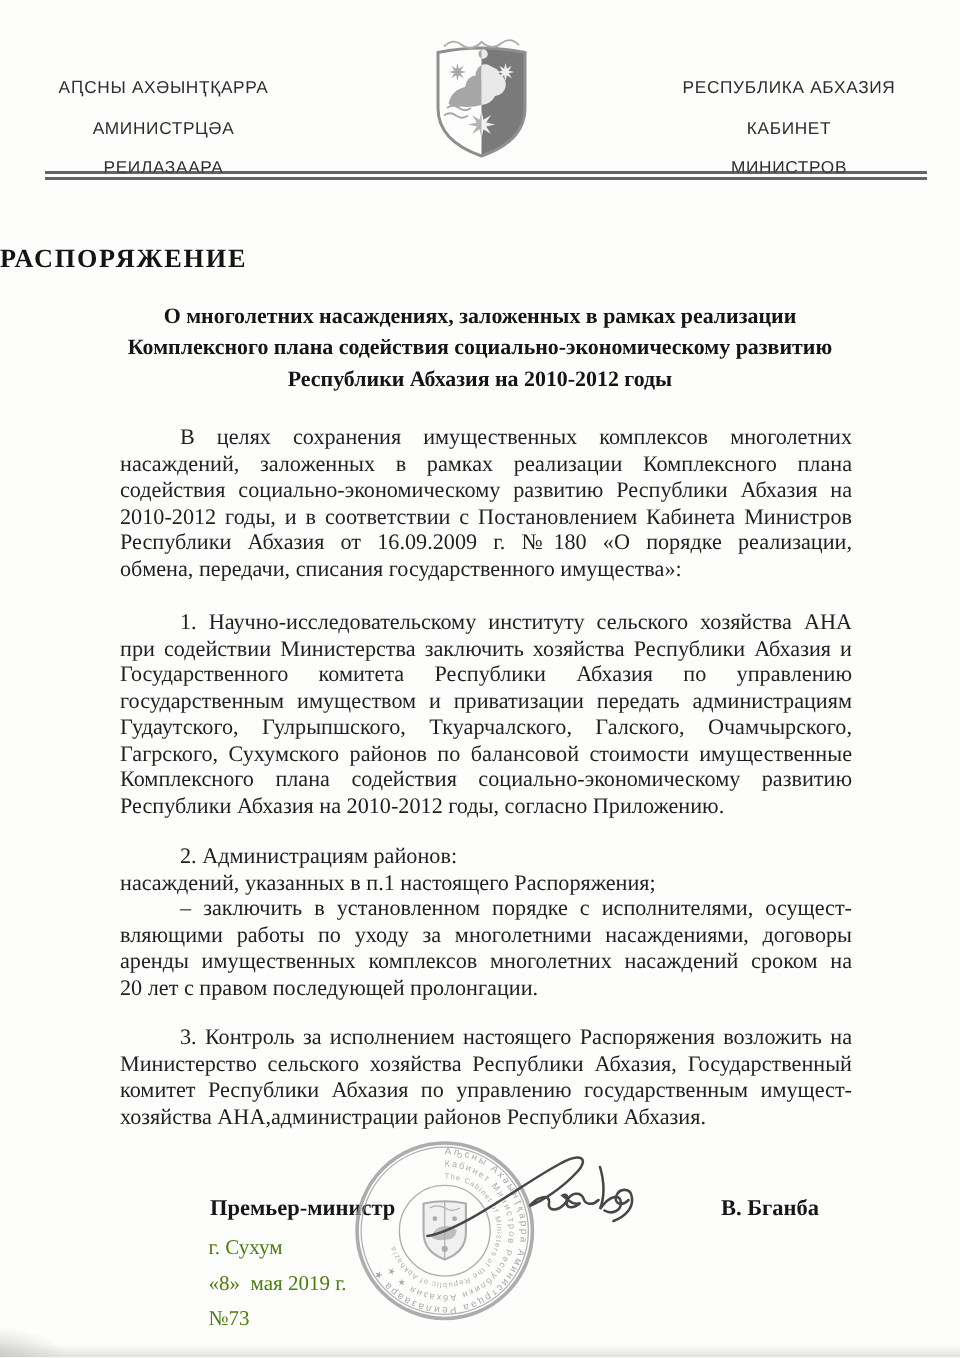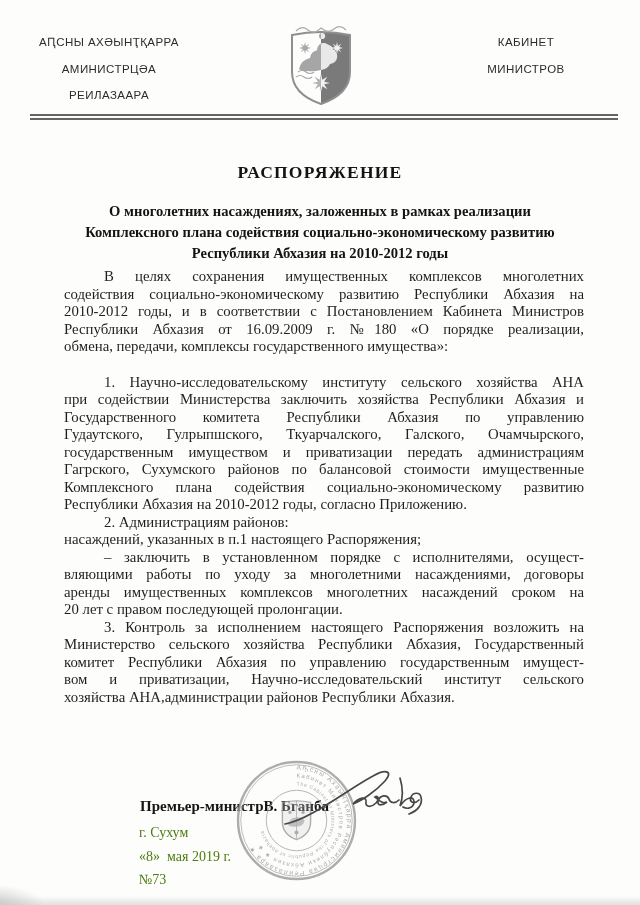--- a/index.html
+++ b/index.html
@@ -2,54 +2,54 @@
 <html><head>
 <meta charset="utf-8">
 <style>
   html,body{margin:0;padding:0;background:#ffffff;}
   .page{
     position:relative;width:640px;height:905px;background:#fdfdfc;overflow:hidden;
     font-family:"Liberation Serif",serif;color:#1f1f1f;
   }
   
   .hdr-block{
-    position:absolute;top:29px;text-align:center;
+    position:absolute;top:46px;text-align:center;
     font-family:"Liberation Sans",sans-serif;font-size:11.5px;letter-spacing:.45px;
     color:#2c2c2c;
   }
   .hdr-block .ln{line-height:26.5px;white-space:nowrap;}
   .hdr-left{left:22px;width:174px;}
   .hdr-right{left:446px;width:160px;}
   .emblem{position:absolute;left:286px;top:24px;width:70px;height:84px;}
   .double-rule{
     position:absolute;left:30px;top:114px;width:588px;height:6px;
     border-top:2px solid #4a4a4a;border-bottom:2px solid #4a4a4a;
     box-sizing:border-box;opacity:.85;
   }
   
   .doc-title{
-    position:absolute;left:0;top:162px;width:640px;text-align:center;
+    position:absolute;left:0;top:162px;width:640px;text-align:left;
     font-weight:bold;font-size:17.5px;letter-spacing:1.2px;color:#141414;
   }
   .doc-subtitle{
     position:absolute;left:40px;top:201px;width:560px;text-align:center;
     font-weight:bold;font-size:14.6px;color:#141414;
   }
   .doc-subtitle .ln{line-height:21px;}
   
   .body-text{position:absolute;left:64px;top:268px;width:520px;font-size:14.8px;}
   .body-text .ln{line-height:17.5px;}
   .body-text .j{text-align:justify;text-align-last:justify;}
   .body-text .ind{text-indent:40px;}
-  .para{margin:0;}
+  .para{margin:16px;}
   .gap-after{margin-bottom:18px;}
   
   .sig-row{
     position:absolute;left:140px;top:798px;width:406px;display:flex;
-    font-weight:bold;font-size:15px;color:#161616;z-index:2;
+    justify-content:space-between;font-weight:bold;font-size:15px;color:#161616;z-index:2;
   }
   .meta{position:absolute;left:139px;top:826px;font-size:14px;color:#4d7c0f;z-index:2;}
   .meta .meta-line{margin-bottom:9.5px;white-space:pre-wrap;line-height:14px;}
   .seal{position:absolute;left:233px;top:757px;width:127px;height:127px;opacity:.82;z-index:3;}
   .sig-scribble{position:absolute;left:281px;top:766px;width:168px;height:64px;z-index:4;}
   
   .scan-bottom{position:absolute;left:0;bottom:0;width:640px;height:9px;
     background:linear-gradient(to top,#d9d9d6,rgba(255,255,255,0));opacity:.8;}
   .scan-smudge{position:absolute;left:-8px;bottom:0;width:52px;height:20px;
     background:radial-gradient(ellipse at left bottom,#c8c8c5,rgba(255,255,255,0) 72%);}
@@ -58,20 +58,21 @@
 <body>
 
 <div class="page">
 
   <div class="hdr-block hdr-left">
       <div class="ln">АԤСНЫ АХӘЫНҬҚАРРА</div>
       <div class="ln">АМИНИСТРЦӘА</div>
       <div class="ln">РЕИЛАЗААРА</div>
     </div>
   <div class="hdr-block hdr-right">
+      <div class="ln">РЕСПУБЛИКА АБХАЗИЯ</div>
       <div class="ln">КАБИНЕТ</div>
       <div class="ln">МИНИСТРОВ</div>
     </div>
 
   <svg class="emblem" viewBox="0 0 70 84" aria-hidden="true">
     <defs>
       <clipPath id="clL">
           <rect x="0" y="0" width="35" height="84"></rect>
         </clipPath>
       <clipPath id="clR">
@@ -105,48 +106,48 @@
   <div class="doc-title">РАСПОРЯЖЕНИЕ</div>
   <div class="doc-subtitle">
       <div class="ln">О многолетних насаждениях, заложенных в рамках реализации</div>
       <div class="ln">Комплексного плана содействия социально-экономическому развитию</div>
       <div class="ln">Республики Абхазия на 2010-2012 годы</div>
     </div>
 
   <div class="body-text">
     <div class="para gap-after">
         <div class="ln j ind">В целях сохранения имущественных комплексов многолетних</div>
+        <div class="ln j">насаждений, заложенных в рамках реализации Комплексного плана</div>
         <div class="ln j">содействия социально-экономическому развитию Республики Абхазия на</div>
         <div class="ln j">2010-2012 годы, и в соответствии с Постановлением Кабинета Министров</div>
         <div class="ln j">Республики Абхазия от 16.09.2009 г. №180 «О порядке реализации,</div>
-        <div class="ln">обмена, передачи, комплексы государственного имущества»:</div>
+        <div class="ln">обмена, передачи, списания государственного имущества»:</div>
       </div>
     <div class="para">
         <div class="ln j ind">1. Научно-исследовательскому институту сельского хозяйства АНА</div>
         <div class="ln j">при содействии Министерства заключить хозяйства Республики Абхазия и</div>
         <div class="ln j">Государственного комитета Республики Абхазия по управлению</div>
+        <div class="ln j">государственным имуществом и приватизации  передать администрациям</div>
         <div class="ln j">Гудаутского, Гулрыпшского, Ткуарчалского, Галского, Очамчырского,</div>
-        <div class="ln j">государственным имуществом и приватизации  передать администрациям</div>
         <div class="ln j">Гагрского, Сухумского районов по балансовой стоимости имущественные</div>
         <div class="ln j">Комплексного плана содействия социально-экономическому развитию</div>
         <div class="ln">Республики Абхазия на 2010-2012 годы, согласно Приложению.</div>
       </div>
     <div class="para">
         <div class="ln ind">2. Администрациям районов:</div>
         <div class="ln">насаждений, указанных в п.1 настоящего Распоряжения;</div>
         <div class="ln j ind">– заключить в установленном порядке с исполнителями, осущест-</div>
         <div class="ln j">вляющими работы по уходу за многолетними насаждениями, договоры</div>
         <div class="ln j">аренды имущественных комплексов многолетних насаждений сроком на</div>
         <div class="ln">20 лет с правом последующей пролонгации.</div>
       </div>
     <div class="para">
         <div class="ln j ind">3. Контроль за исполнением настоящего Распоряжения возложить на</div>
         <div class="ln j">Министерство сельского хозяйства Республики Абхазия, Государственный</div>
         <div class="ln j">комитет Республики Абхазия по управлению государственным имущест-</div>
-        <div class="ln j">вом и приватизации, Научно-исследовательский институт сельского</div>
         <div class="ln">хозяйства АНА,администрации районов Республики Абхазия.</div>
       </div>
   </div>
 
   <div class="sig-row">
     <span>Премьер-министр</span>
     <span>В. Бганба</span>
   </div>
 
   <div class="meta">

